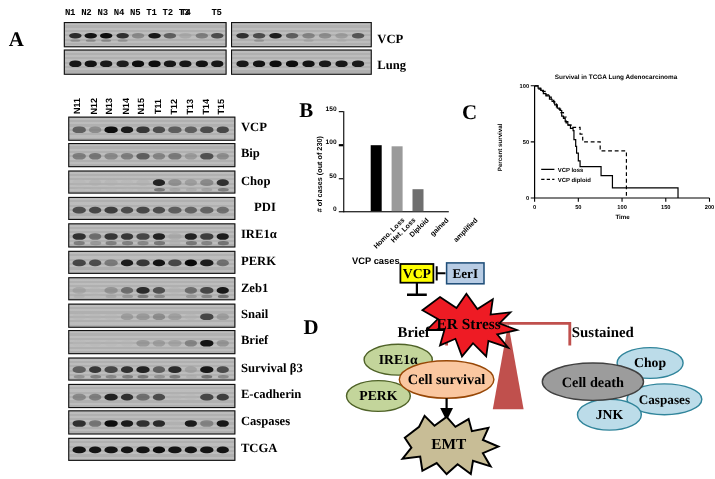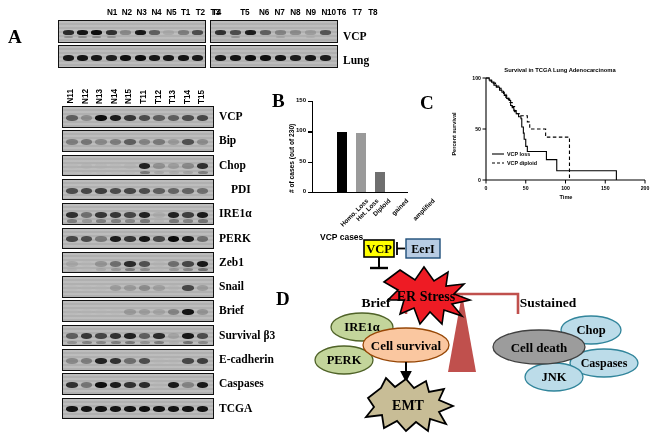--- a/index.html
+++ b/index.html
@@ -1,21 +1,21 @@
 <!DOCTYPE html>
 <html><head>
 <meta charset="utf-8">
 <style>
   html,body{margin:0;padding:0;background:#ffffff;}
   body{width:650px;height:435px;position:relative;overflow:hidden;
        font-family:"Liberation Serif",serif;color:#000;}
   .abs{position:absolute;}
   .panel-letter{font-family:"Liberation Serif",serif;font-weight:bold;font-size:19px;}
-  .lane-label{font-family:Liberation Sans, sans-serif;font-weight:bold;font-size:8.2px;
-              letter-spacing:-0.2px;margin-left:48px;}
+  .lane-label{font-family:Liberation Mono, monospace;font-weight:bold;font-size:8.2px;
+              letter-spacing:-0.2px;}
   .lane-label-v{font-family:"Liberation Sans",sans-serif;font-weight:bold;font-size:8.2px;
               writing-mode:vertical-rl;transform:rotate(180deg);white-space:nowrap;}
   .blot-row{position:relative;border:1.6px solid #111;box-sizing:border-box;
             background:#b9b9b9;overflow:hidden;}
   .band{position:absolute;border-radius:45%;filter:blur(0.7px);}
   .row-label{font-family:"Liberation Serif",serif;font-weight:bold;font-size:11.5px;
              white-space:nowrap;}
   .gel-noise{position:absolute;inset:0;
     background:
       repeating-linear-gradient(180deg, rgba(255,255,255,.05) 0 2px, rgba(0,0,0,.05) 2px 4px);
@@ -53,30 +53,20 @@
       <div class="lane-label abs" style="left: 1px; top: 0px;">N1</div>
       <div class="lane-label abs" style="left: 15.8px; top: 0px;">N2</div>
       <div class="lane-label abs" style="left: 30.6px; top: 0px;">N3</div>
       <div class="lane-label abs" style="left: 45.4px; top: 0px;">N4</div>
       <div class="lane-label abs" style="left: 60.2px; top: 0px;">N5</div>
       <div class="lane-label abs" style="left: 75px; top: 0px;">T1</div>
       <div class="lane-label abs" style="left: 89.8px; top: 0px;">T2</div>
       <div class="lane-label abs" style="left: 104.6px; top: 0px;">T3</div>
       <div class="lane-label abs" style="left: 106px; top: 0px;">T4</div>
       <div class="lane-label abs" style="left: 134.2px; top: 0px;">T5</div>
-    </div>
-  <div class="abs" style="left:152px;top:0px;width:128px;height:11px;">
-      <div class="lane-label abs" style="left: 1px; top: 0px;">N6</div>
-      <div class="lane-label abs" style="left: 16.6px; top: 0px;">N7</div>
-      <div class="lane-label abs" style="left: 32.2px; top: 0px;">N8</div>
-      <div class="lane-label abs" style="left: 47.8px; top: 0px;">N9</div>
-      <div class="lane-label abs" style="left: 63.4px; top: 0px;">N10</div>
-      <div class="lane-label abs" style="left: 79px; top: 0px;">T6</div>
-      <div class="lane-label abs" style="left: 94.6px; top: 0px;">T7</div>
-      <div class="lane-label abs" style="left: 110.2px; top: 0px;">T8</div>
     </div>
 
   <div class="abs" id="panelA-rows" style="left:0;top:12px;width:280px;height:50px;">
       <div class="blot-row" style="position: absolute; left: 0px; top: 0px; width: 148px; height: 23px;">
         <div class="gel-noise"></div>
         <div class="band" style="left: 3.5px; top: 9.25px; width: 11px; height: 4.5px; background: rgb(38, 38, 38); opacity: 0.965;"></div>
         <div class="band" style="left: 4.5px; top: 14.7px; width: 9px; height: 2.6px; background: rgb(122, 122, 122); opacity: 0.62675;"></div>
         <div class="band" style="left: 17.9px; top: 9.25px; width: 11px; height: 4.5px; background: rgb(20, 20, 20); opacity: 1;"></div>
         <div class="band" style="left: 18.9px; top: 14.7px; width: 9px; height: 2.6px; background: rgb(113, 113, 113); opacity: 0.6605;"></div>
         <div class="band" style="left: 32.3px; top: 9.25px; width: 11px; height: 4.5px; background: rgb(14, 14, 14); opacity: 1;"></div>

